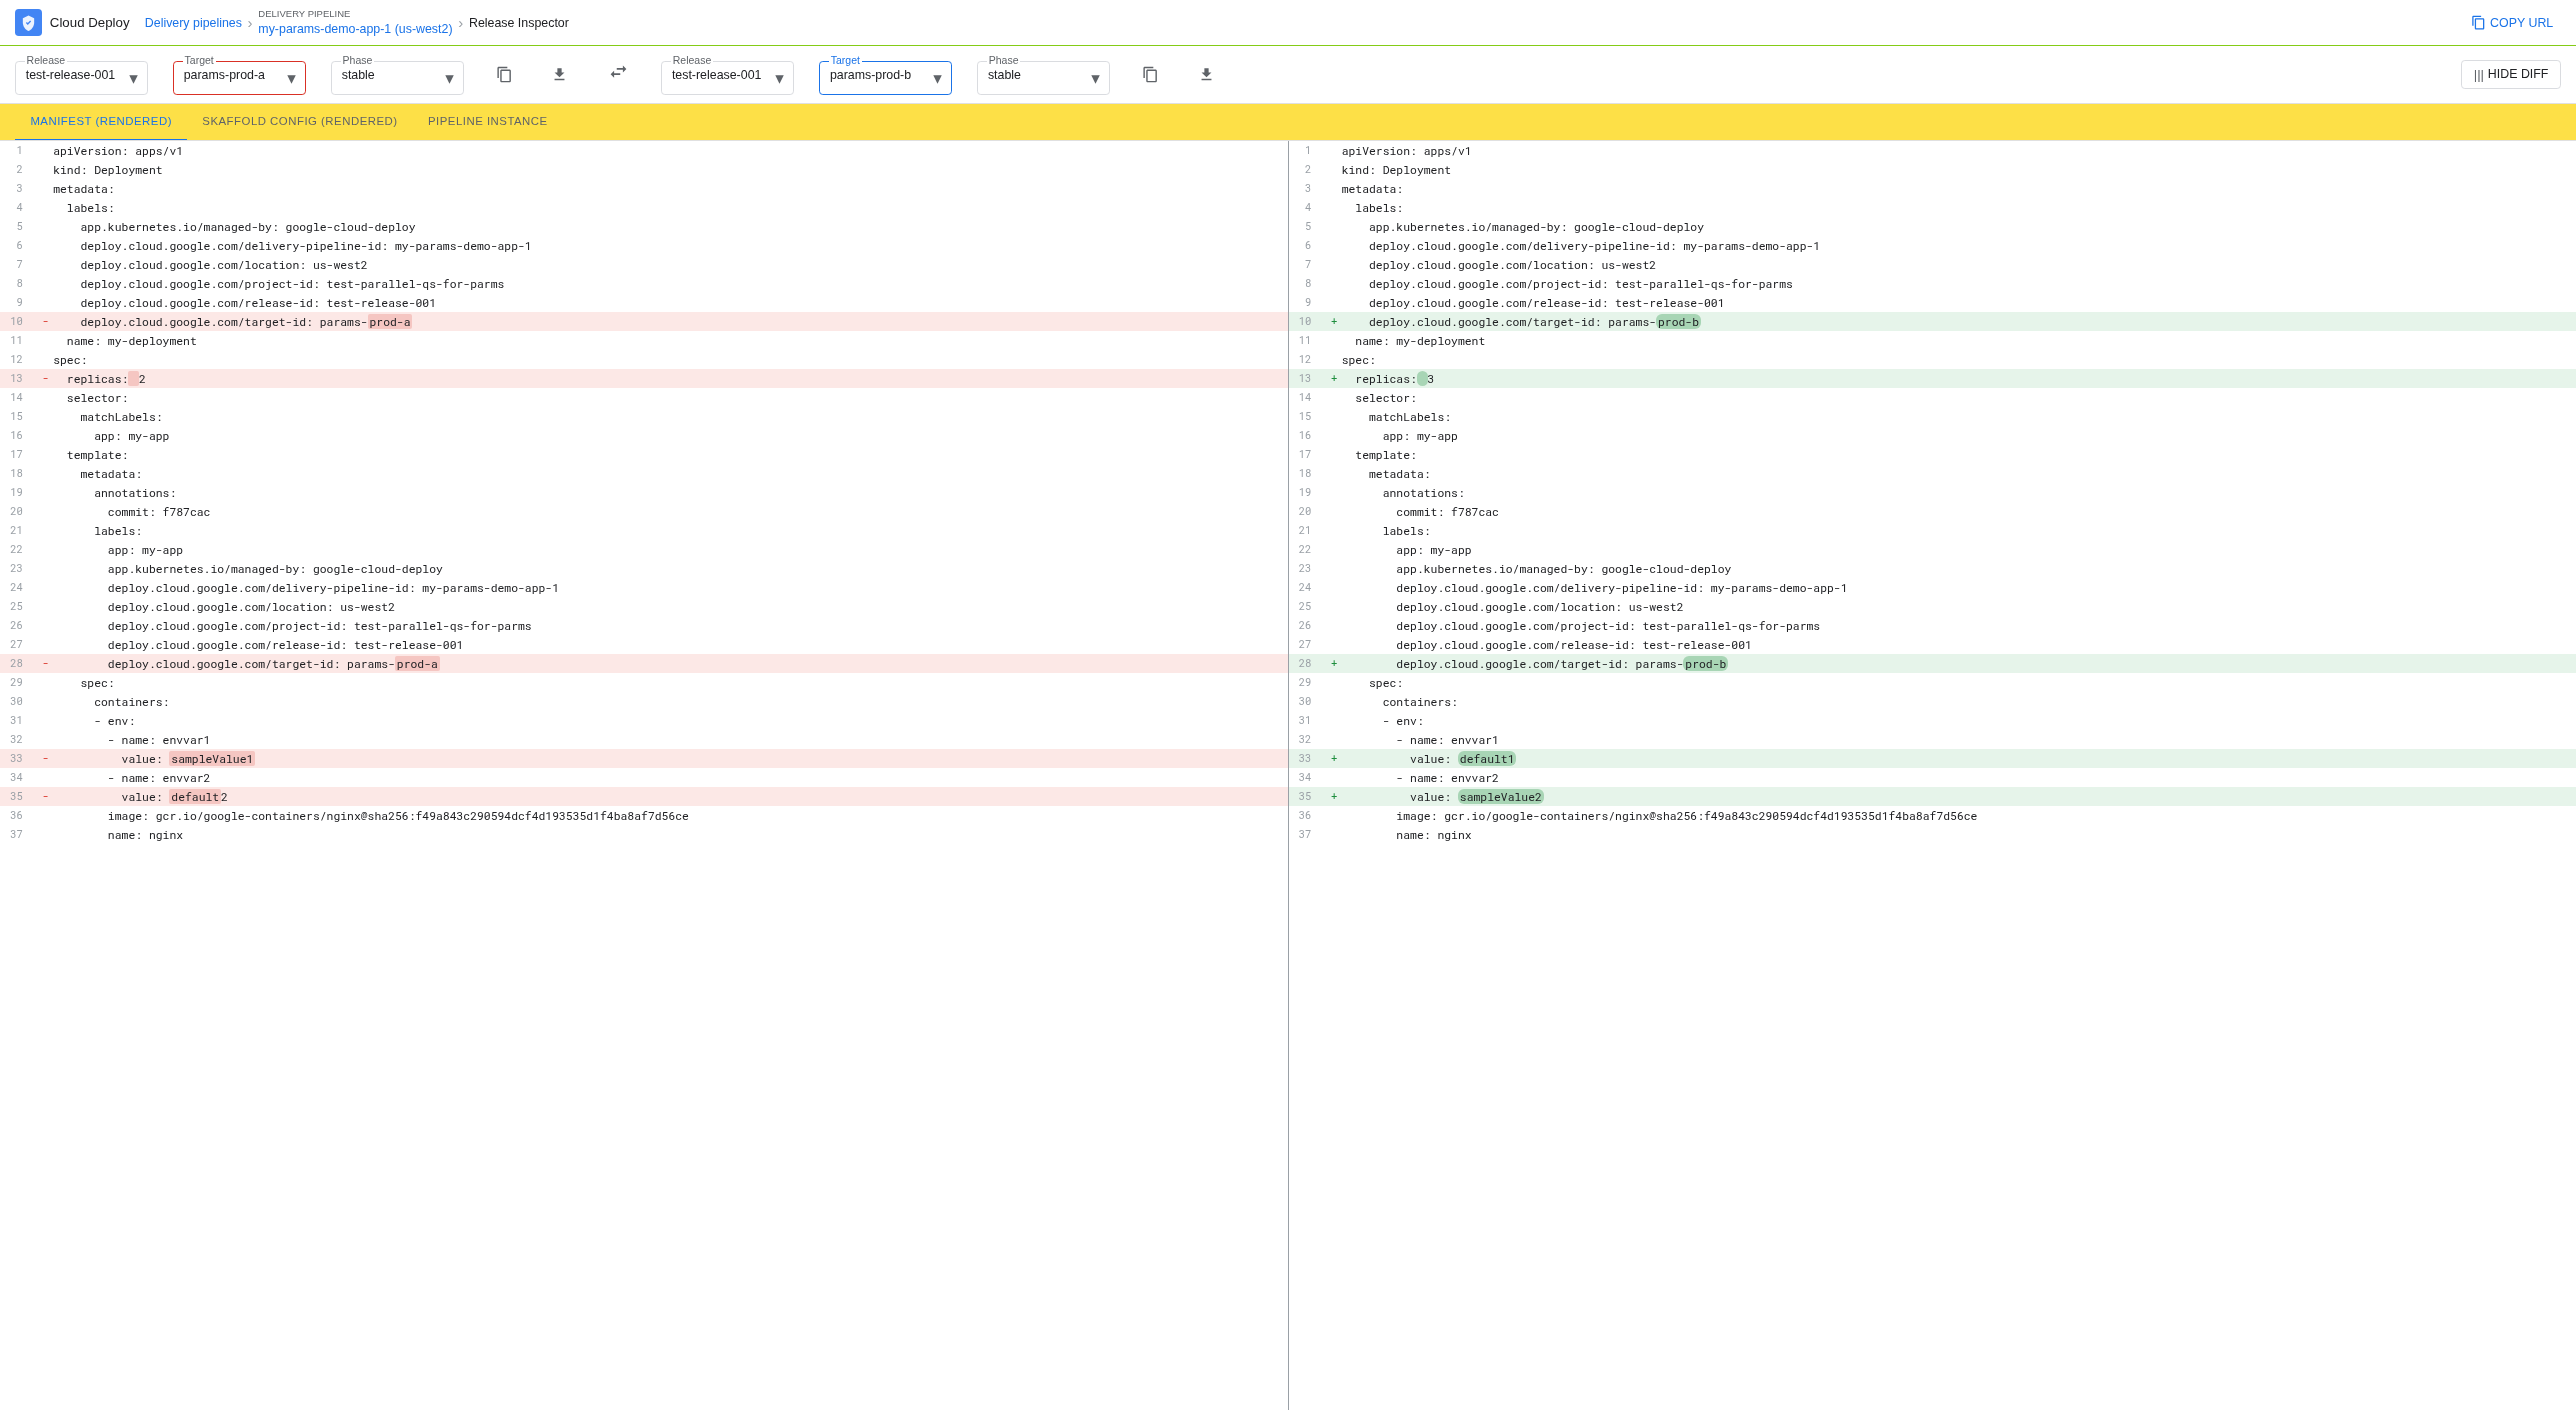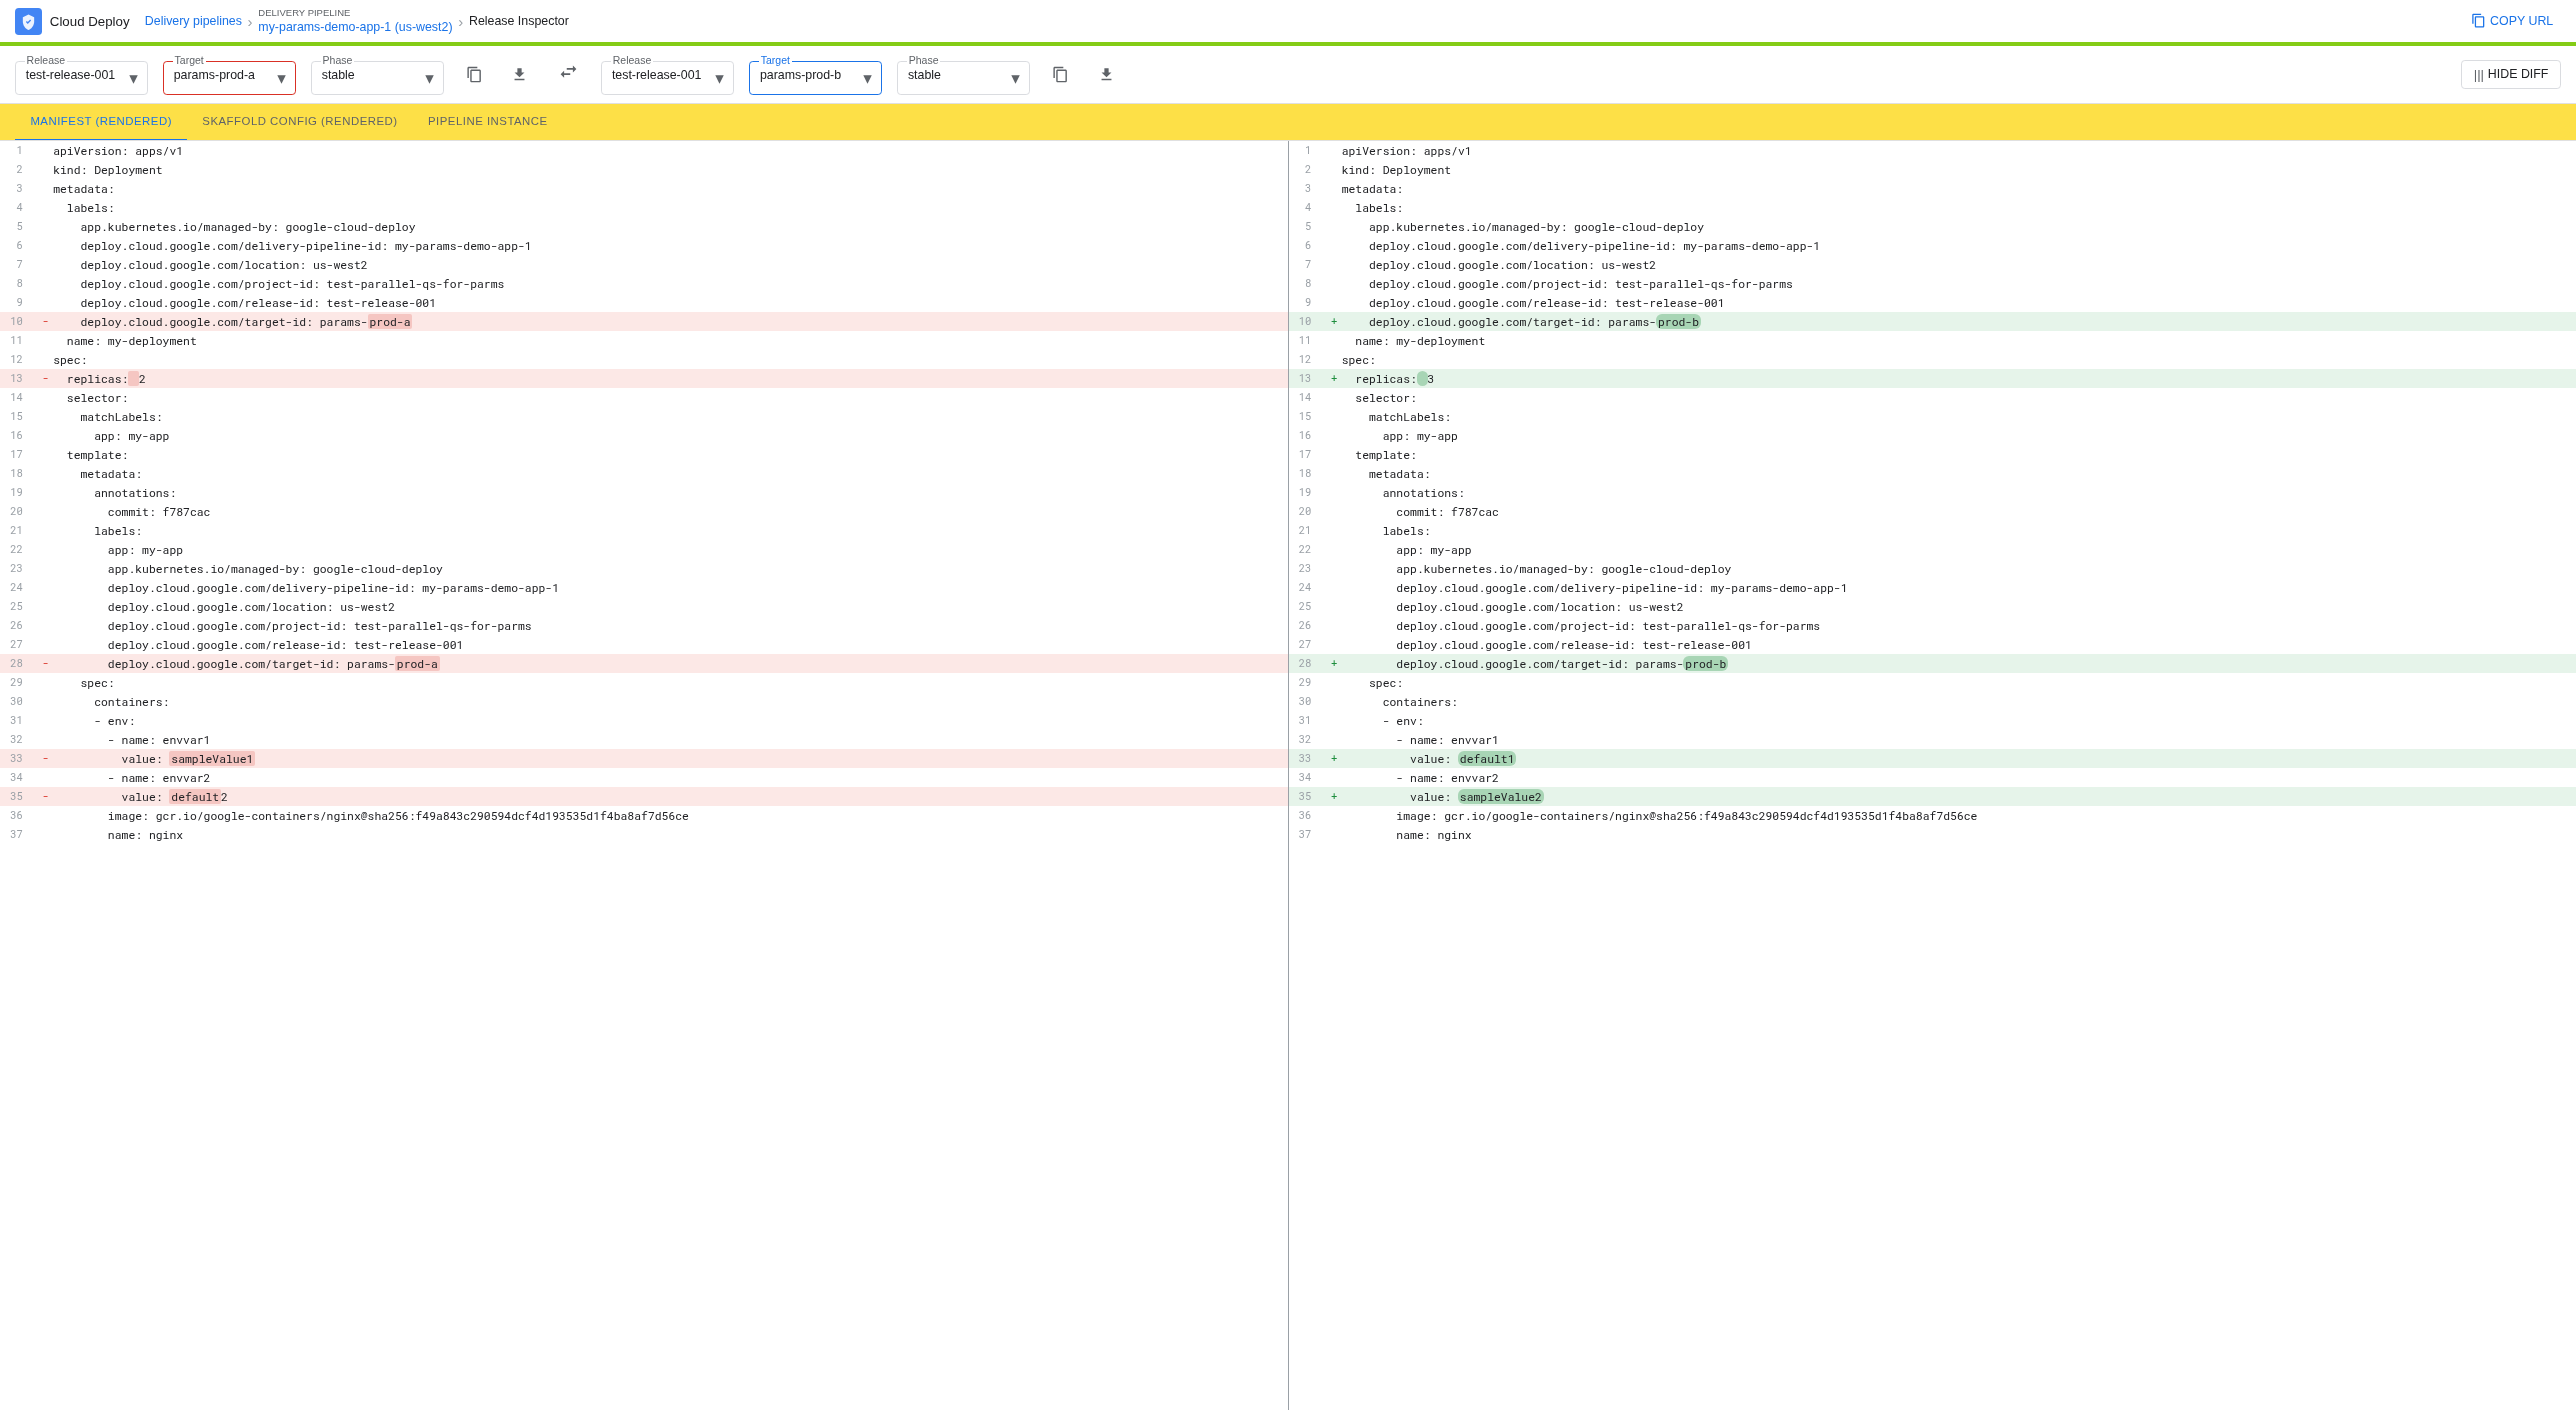--- a/index.html
+++ b/index.html
@@ -4,21 +4,21 @@
   <style>
     * { box-sizing: border-box; margin: 0; padding: 0; }
     body { font-family: 'Google Sans', Arial, sans-serif; font-size: 12.4px; background: #fff; color: #202124; overflow-x: hidden; }
 
     
     .top-nav {
       display: flex;
       align-items: center;
       height: 46px;
       padding: 0 15.2px;
-      border-bottom: 4px solid #84cc16;
+      border-bottom: 1px solid #84cc16;
       background: #fff;
       gap: 7.6px;
     }
     .app-logo {
       display: flex;
       align-items: center;
       gap: 7.6px;
       font-size: 13.3px;
       font-weight: 500;
       color: #202124;
@@ -45,21 +45,21 @@
       display: flex; align-items: center; gap: 3.8px;
       color: #1a73e8; font-size: 12.4px; font-weight: 500;
       border: none; background: none; cursor: pointer; padding: 3.8px 7.6px;
     }
 
     
     .controls-bar {
       display: flex;
       align-items: center;
       padding: 7.6px 15.2px;
-      gap: 15px;
+      gap: 25px;
       border-bottom: 1px solid #e0e0e0;
       background: #fff;
     }
     .field-group {
       display: flex; flex-direction: column; gap: 1.9px;
       position: relative;
     }
     .field-label {
       font-size: 10.5px; color: #5f6368;
       position: absolute; top: -7.6px; left: 9.5px;

